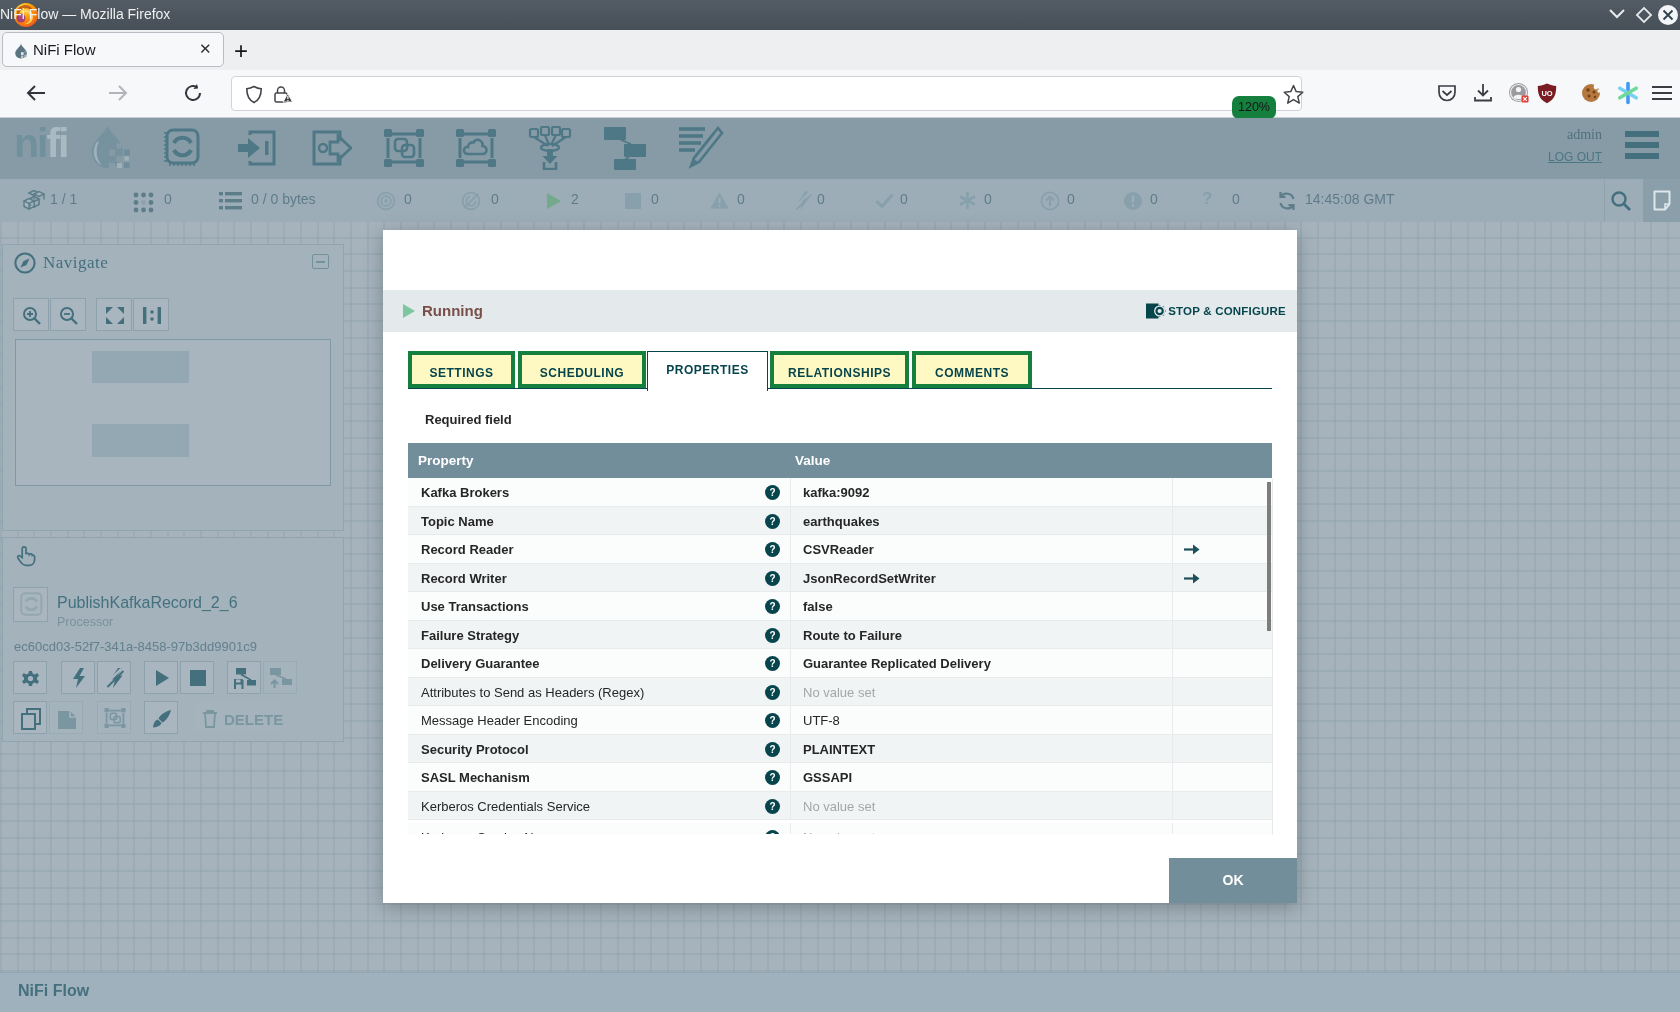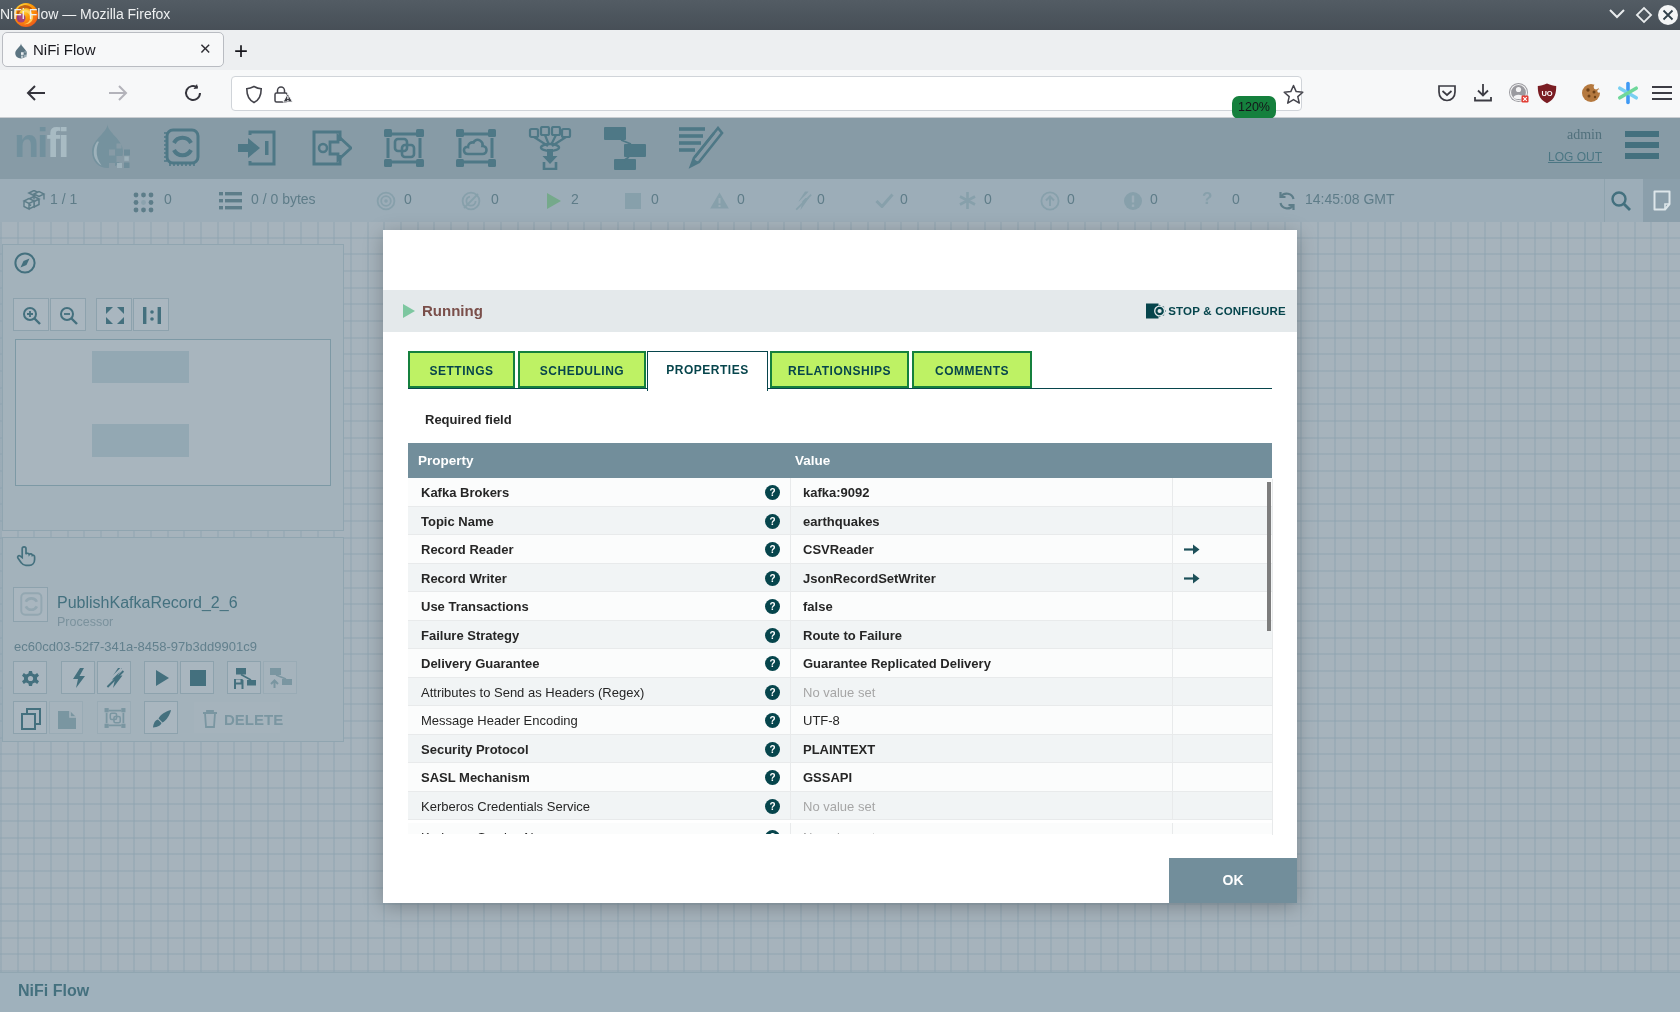--- a/index.html
+++ b/index.html
@@ -66,21 +66,21 @@
   .prow .vline2 { position:absolute; left:764px; top:0; width:1px; height:28.5px; background:#e8eaeb; }
   .prow .goarrow { position:absolute; left:776px; top:9px; }
   #ptbody { position:absolute; left:0; top:35px; width:864px; height:356px; overflow:hidden; }
   #mscroll { position:absolute; left:884px; top:252px; width:4px; height:149px; background:#7d7d7d; }
   #mhead { position:absolute; left:0; top:0; width:914px; height:60px; background:#728e9b; }
   #mhead .mtitle { position:absolute; left:25px; top:16px; font-family:"Liberation Serif",serif;
     font-size:25px; font-weight:700; color:#fff; }
   #mstatus { position:absolute; left:0; top:60px; width:914px; height:42px; background:#e4e9eb; }
   #mstatus .run { position:absolute; left:39px; top:12px; font-size:15px; font-weight:700; color:#7a4f4a; }
   #mstatus .stopcfg { position:absolute; right:11px; top:15px; font-size:11.5px; font-weight:700; color:#06454c; letter-spacing:0.2px; }
-  .tab { position:absolute; top:121px; height:37px; background:#bef264; border:2px solid #15803d;
+  .tab { position:absolute; top:121px; height:37px; background:#fef9c3; border:4px solid #15803d;
     font-size:12px; font-weight:700; color:#07454c; text-align:center; letter-spacing:0.5px; }
   .tab span { display:inline-block; margin-top:11px; }
   .tab.sel { background:#fff; border:1px solid #07454c; border-bottom:none; height:40px; z-index:3; }
   #tabline { position:absolute; left:25px; top:158px; width:864px; height:1px; background:#07454c; }
   #reqfield { position:absolute; left:42px; top:182px; font-size:13px; font-weight:700; color:#262626; }
   #ptable { position:absolute; left:25px; top:213px; width:864px; }
   #pthead { position:absolute; left:0; top:0; width:864px; height:36px; background:#728e9b; }
   #pthead div { position:absolute; top:10px; color:#fff; font-size:13.5px; font-weight:700; }
   #okbtn { position:absolute; left:786px; top:628px; width:128px; height:45px; background:#728e9b;
     color:#fff; font-size:14px; font-weight:700; text-align:center; line-height:45px; }
@@ -417,20 +417,24 @@
           <path d="M2.5 1.5 H17.5 V14 L13 19.5 H2.5 Z" fill="none" stroke="#dde6ea" stroke-width="2" stroke-linejoin="round"></path>
           <path d="M17.5 14 H13 V19.5" fill="none" stroke="#dde6ea" stroke-width="1.6"></path>
         </svg>
     </div>
   </div>
   <div id="nfbottom">
       <div class="crumb">NiFi Flow</div>
     </div>
 
   <div class="panel" id="navpanel" style="top:126px; height:287px;">
+    <div class="phead">
+        <div class="ptitle">Navigate</div>
+        <div class="pmin"></div>
+      </div>
     <svg class="abs" style="left:11px; top:7px;" width="22" height="22" viewBox="0 0 22 22">
       <circle cx="11" cy="11" r="9.6" stroke="#44707e" stroke-width="2" fill="none"></circle>
       <path d="M15.5 6.5 L12.5 13 L6.5 15.5 L9.5 9 Z" fill="#44707e"></path>
     </svg>
     <div class="pbtn" style="left:10px; top:53px; width:36px; height:33px;">
       <svg class="abs" style="left:8px; top:7px;" width="19" height="19" viewBox="0 0 19 19">
           <circle cx="8" cy="8" r="6" stroke="#44707e" stroke-width="2" fill="none"></circle>
           <path d="M12.5 12.5 L18 18" stroke="#44707e" stroke-width="2.4"></path>
           <path d="M5 8 H11 M8 5 V11" stroke="#44707e" stroke-width="1.8"></path>
         </svg>

